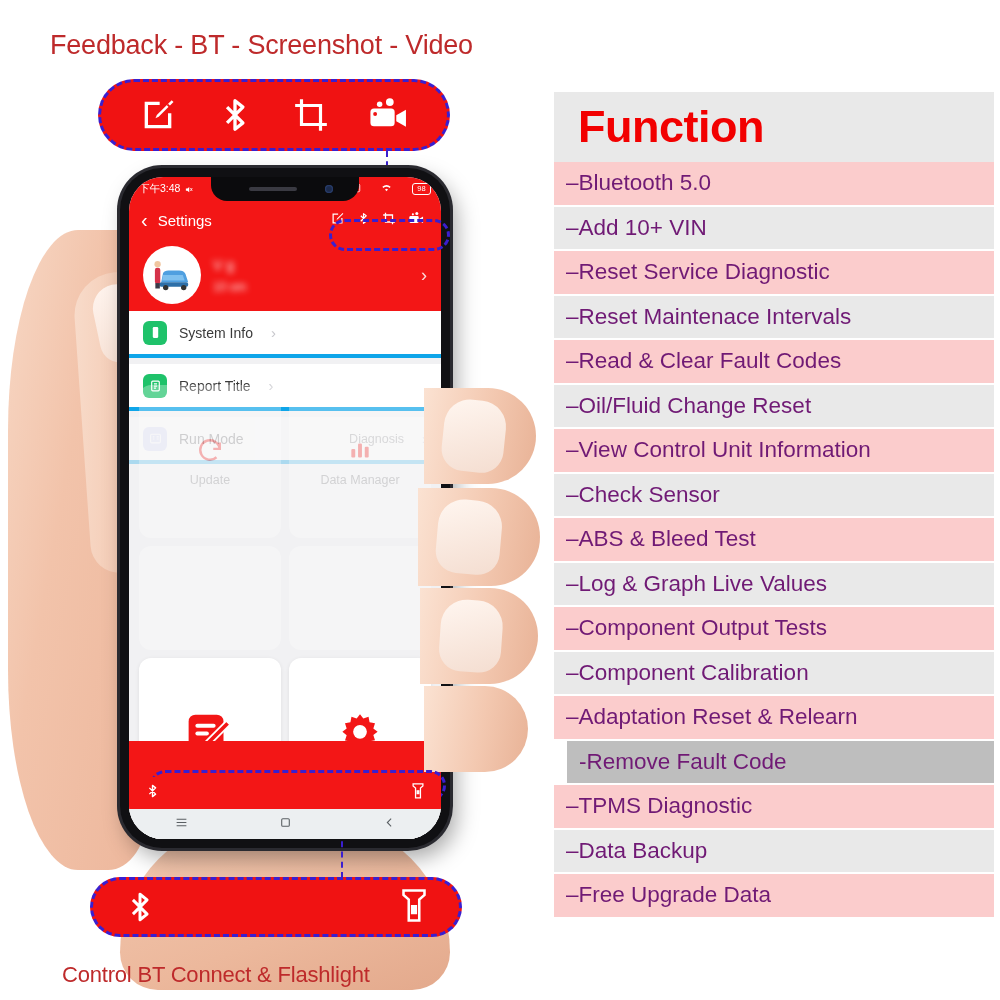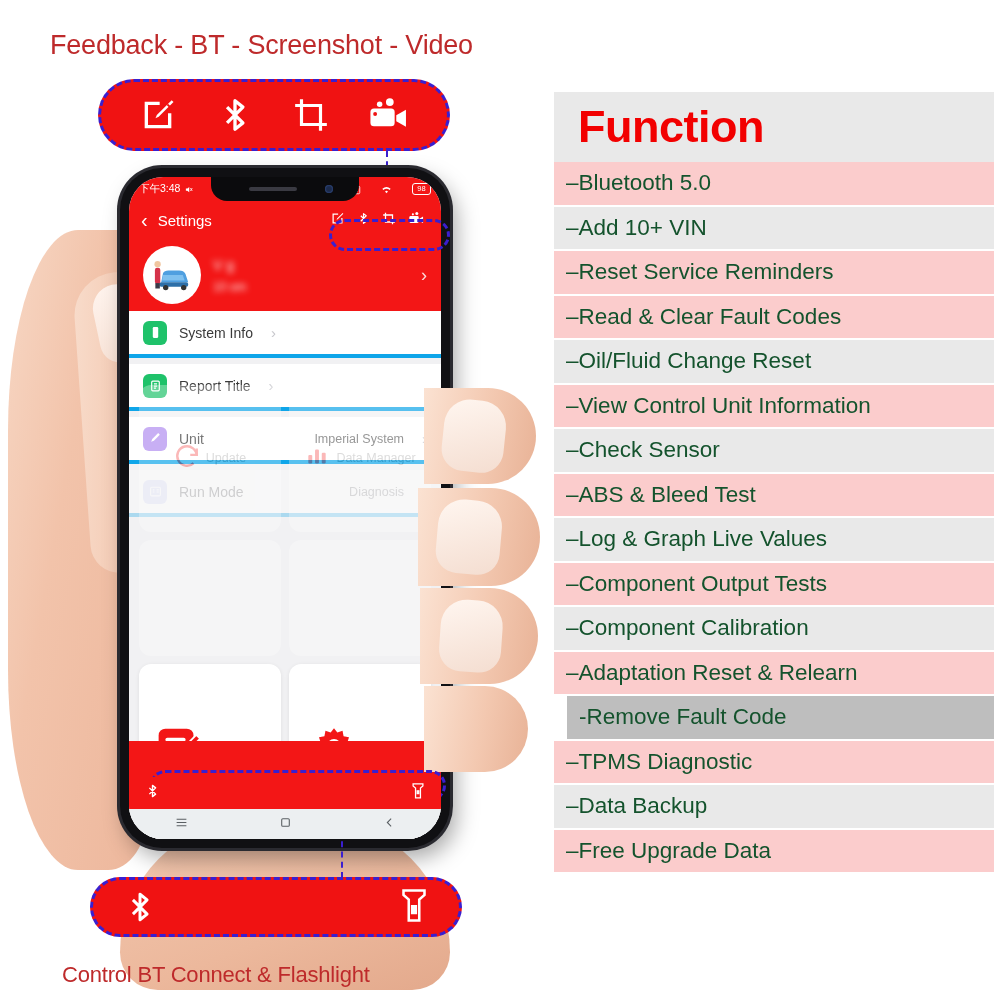--- a/index.html
+++ b/index.html
@@ -132,21 +132,21 @@
     box-shadow: inset 0 0 2px #4468b8;
   }
 
   
   #statusbar {
     height: 24px; background: #F31616; color: #fff;
     display:flex; align-items:center; justify-content: space-between;
     padding: 0 10px; font-size: 10px; position: relative; z-index: 5;
   }
   #status-left { display:flex; align-items:center; gap:4px; font-size:10.5px; }
-  #status-right { display:flex; align-items:flex-end; gap:20px; }
+  #status-right { display:flex; align-items:flex-start; gap:20px; }
   .sb-icon { display:flex; align-items:center; }
   #battery-box {
     border: 1px solid #fff; border-radius: 3px; padding: 0 2px;
     font-size: 7.5px; line-height: 10px; min-width: 19px; text-align:center;
   }
 
   
   #appbar {
     background:#F31616; color:#fff; height: 38px;
     display:flex; align-items:center; padding: 0 12px; gap: 10px;
@@ -197,21 +197,21 @@
   .faded-40 { opacity:.30; }
 
   
   #grid-overlay {
     position:absolute; left:0; right:0; top: 74px; bottom: 0;
     display:grid; grid-template-columns: 1fr 1fr; gap: 8px; padding: 0 10px;
     pointer-events:none;
   }
   .tile {
     background:#fff; border-radius: 12px;
-    display:flex; flex-direction:row; align-items:center; justify-content:center;
+    display:flex; flex-direction:column; align-items:center; justify-content:center;
     gap: 6px;
   }
   .tile-label { font-size: 12.5px; color:#555; }
   .tile-ghost { opacity: .30; }
   .tile-ghost .tile-label { color:#8d8d8d; }
   .tile-solid { opacity: 1; box-shadow: 0 1px 4px rgba(0,0,0,.08); }
 
   
   #red-band {
     position:absolute; left:0; right:0; bottom: 30px; height: 68px;
@@ -234,21 +234,21 @@
   }
   #function-head {
     background:#E9E9E9; height: 70px; display:flex; align-items:center;
     padding-left: 24px;
   }
   #function-title {
     color:#F20000; font-size: 45px; font-weight: bold; letter-spacing:-0.5px;
   }
   .fn-row {
     height: 44.5px; display:flex; align-items:center; padding-left: 12px;
-    font-size: 22.5px; color:#14532d; white-space: nowrap;
+    font-size: 22.5px; color:#701a75; white-space: nowrap;
     border-bottom: 2px solid #ffffff;
   }
   .fn-pink { background:#FBCCCC; }
   .fn-gray { background:#E9E9E9; }
   .fn-dark { background:#BEBEBE;margin-left:13px; }
 </style>
 </head>
 <body>
 
 <div id="root">
@@ -396,30 +396,20 @@
           <span class="row-ico ico-green">
             <svg width="13" height="13" viewBox="0 0 24 24" fill="none" stroke="#fff" stroke-width="2.2">
                 <rect x="5" y="4" width="14" height="18" rx="2"></rect>
                 <path d="M9 9h6M9 13h6M9 17h4"></path>
               </svg>
           </span>
           <span class="row-label">Report Title</span>
           <span class="row-chev">›</span>
         </div>
 
-        <div class="row">
-          <span class="row-ico ico-purple">
-            <svg width="13" height="13" viewBox="0 0 24 24" fill="#fff">
-                <path d="M4 18l2-5 11-11 3 3-11 11z"></path>
-              </svg>
-          </span>
-          <span class="row-label">Unit</span>
-          <span class="row-value">Imperial System</span>
-          <span class="row-chev">›</span>
-        </div>
 
 
         <div class="row faded-40">
           <span class="row-ico ico-blue">
             <svg width="13" height="13" viewBox="0 0 24 24" fill="none" stroke="#fff" stroke-width="2">
                 <rect x="3" y="4" width="18" height="16" rx="2"></rect>
                 <path d="M7 9h3M7 13h3M14 9h4M14 13h4"></path>
               </svg>
           </span>
           <span class="row-label">Run Mode</span>
@@ -544,21 +534,22 @@
 
   <div class="callout-title" id="bottom-callout-title">Control BT Connect &amp; Flashlight</div>
 
   <div id="function-panel">
     <div id="function-head">
       <span id="function-title">Function</span>
     </div>
     <div id="function-rows">
         <div class="fn-row fn-pink">–Bluetooth 5.0</div>
         <div class="fn-row fn-gray">–Add 10+ VIN</div>
-        <div class="fn-row fn-pink">–Reset Service Reminders</div>
+        <div class="fn-row fn-pink">–Reset Service Diagnostic</div>
+        <div class="fn-row fn-gray">–Reset Maintenace Intervals</div>
         <div class="fn-row fn-pink">–Read &amp; Clear Fault Codes</div>
         <div class="fn-row fn-gray">–Oil/Fluid Change Reset</div>
         <div class="fn-row fn-pink">–View Control Unit Information</div>
         <div class="fn-row fn-gray">–Check Sensor</div>
         <div class="fn-row fn-pink">–ABS &amp; Bleed Test</div>
         <div class="fn-row fn-gray">–Log &amp; Graph Live Values</div>
         <div class="fn-row fn-pink">–Component Output Tests</div>
         <div class="fn-row fn-gray">–Component Calibration</div>
         <div class="fn-row fn-pink">–Adaptation Reset &amp; Relearn</div>
         <div class="fn-row fn-dark">-Remove Fault Code</div>

